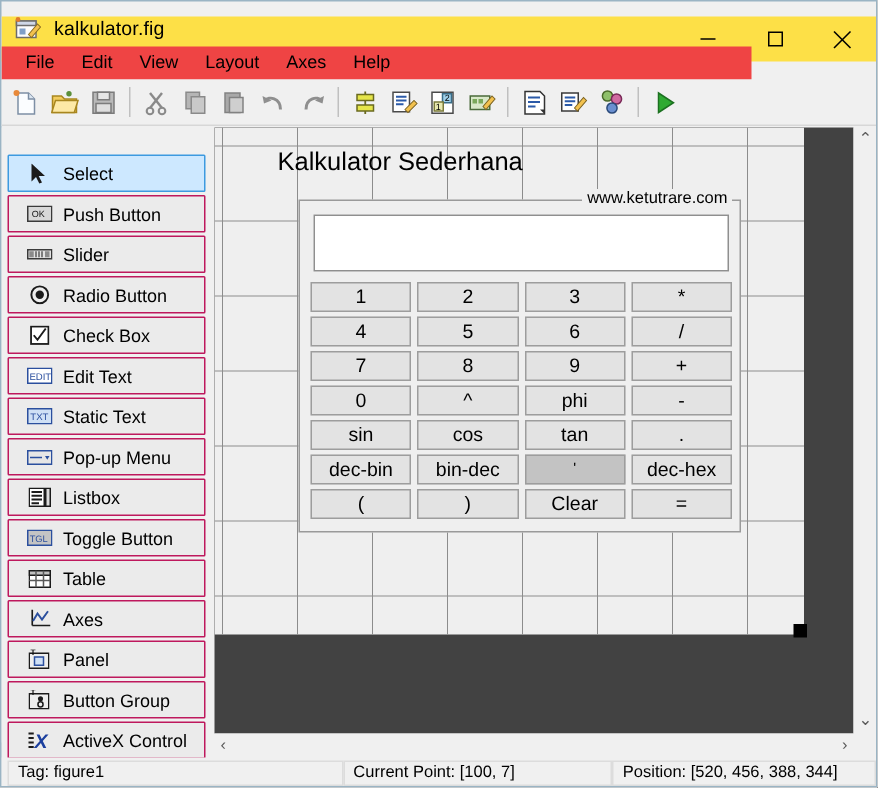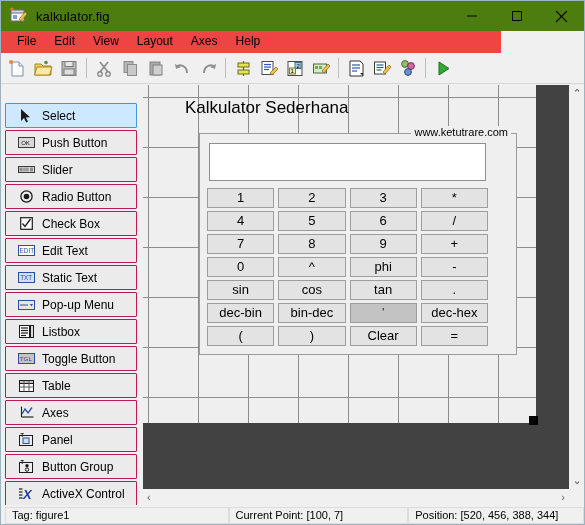--- a/index.html
+++ b/index.html
@@ -13,23 +13,23 @@
   #app {
     position: relative;
     width: 585px; height: 525px;
     background: #f0f0f0;
     border: 1px solid #9ab4c4;
     overflow: hidden;
   }
 
   
   .titlebar {
-    position: absolute; left: 0; top: 0; width: 583px; height: 30px;
-    background: #4d7c0f;
-    display: flex; align-items: center;
+    position: absolute; left: 0; top: 10px; width: 583px; height: 30px;
+    background: #fde047;
+    display: flex; align-items: flex-start;
   }
   .title-icon {
     width: 18px; height: 18px; margin-left: 9px; margin-right: 8px;
     position: relative; flex: none;
   }
   .title-text {
     font-size: 13px; color: #000; letter-spacing: .1px;
   }
   .winbtns { margin-left: auto; display: flex; height: 30px; }
   .winbtn {
@@ -119,21 +119,21 @@
   
   .fig-title {
     position: absolute; left: 42px; top: 13px;
     font-size: 17px; color: #000;
     white-space: nowrap;
   }
 
   
   .calc-panel {
     position: absolute; left: 56px; top: 48px;
-    width: 318px; height: 222px;
+    width: 295px; height: 222px;
     border: 1px solid #9a9a9a;
     background: #efefef;
   }
   .panel-title {
     position: absolute; right: 5px; top: -8px;
     background: #efefef;
     padding: 0 3px;
     font-size: 11px; color: #000;
     white-space: nowrap;
   }

